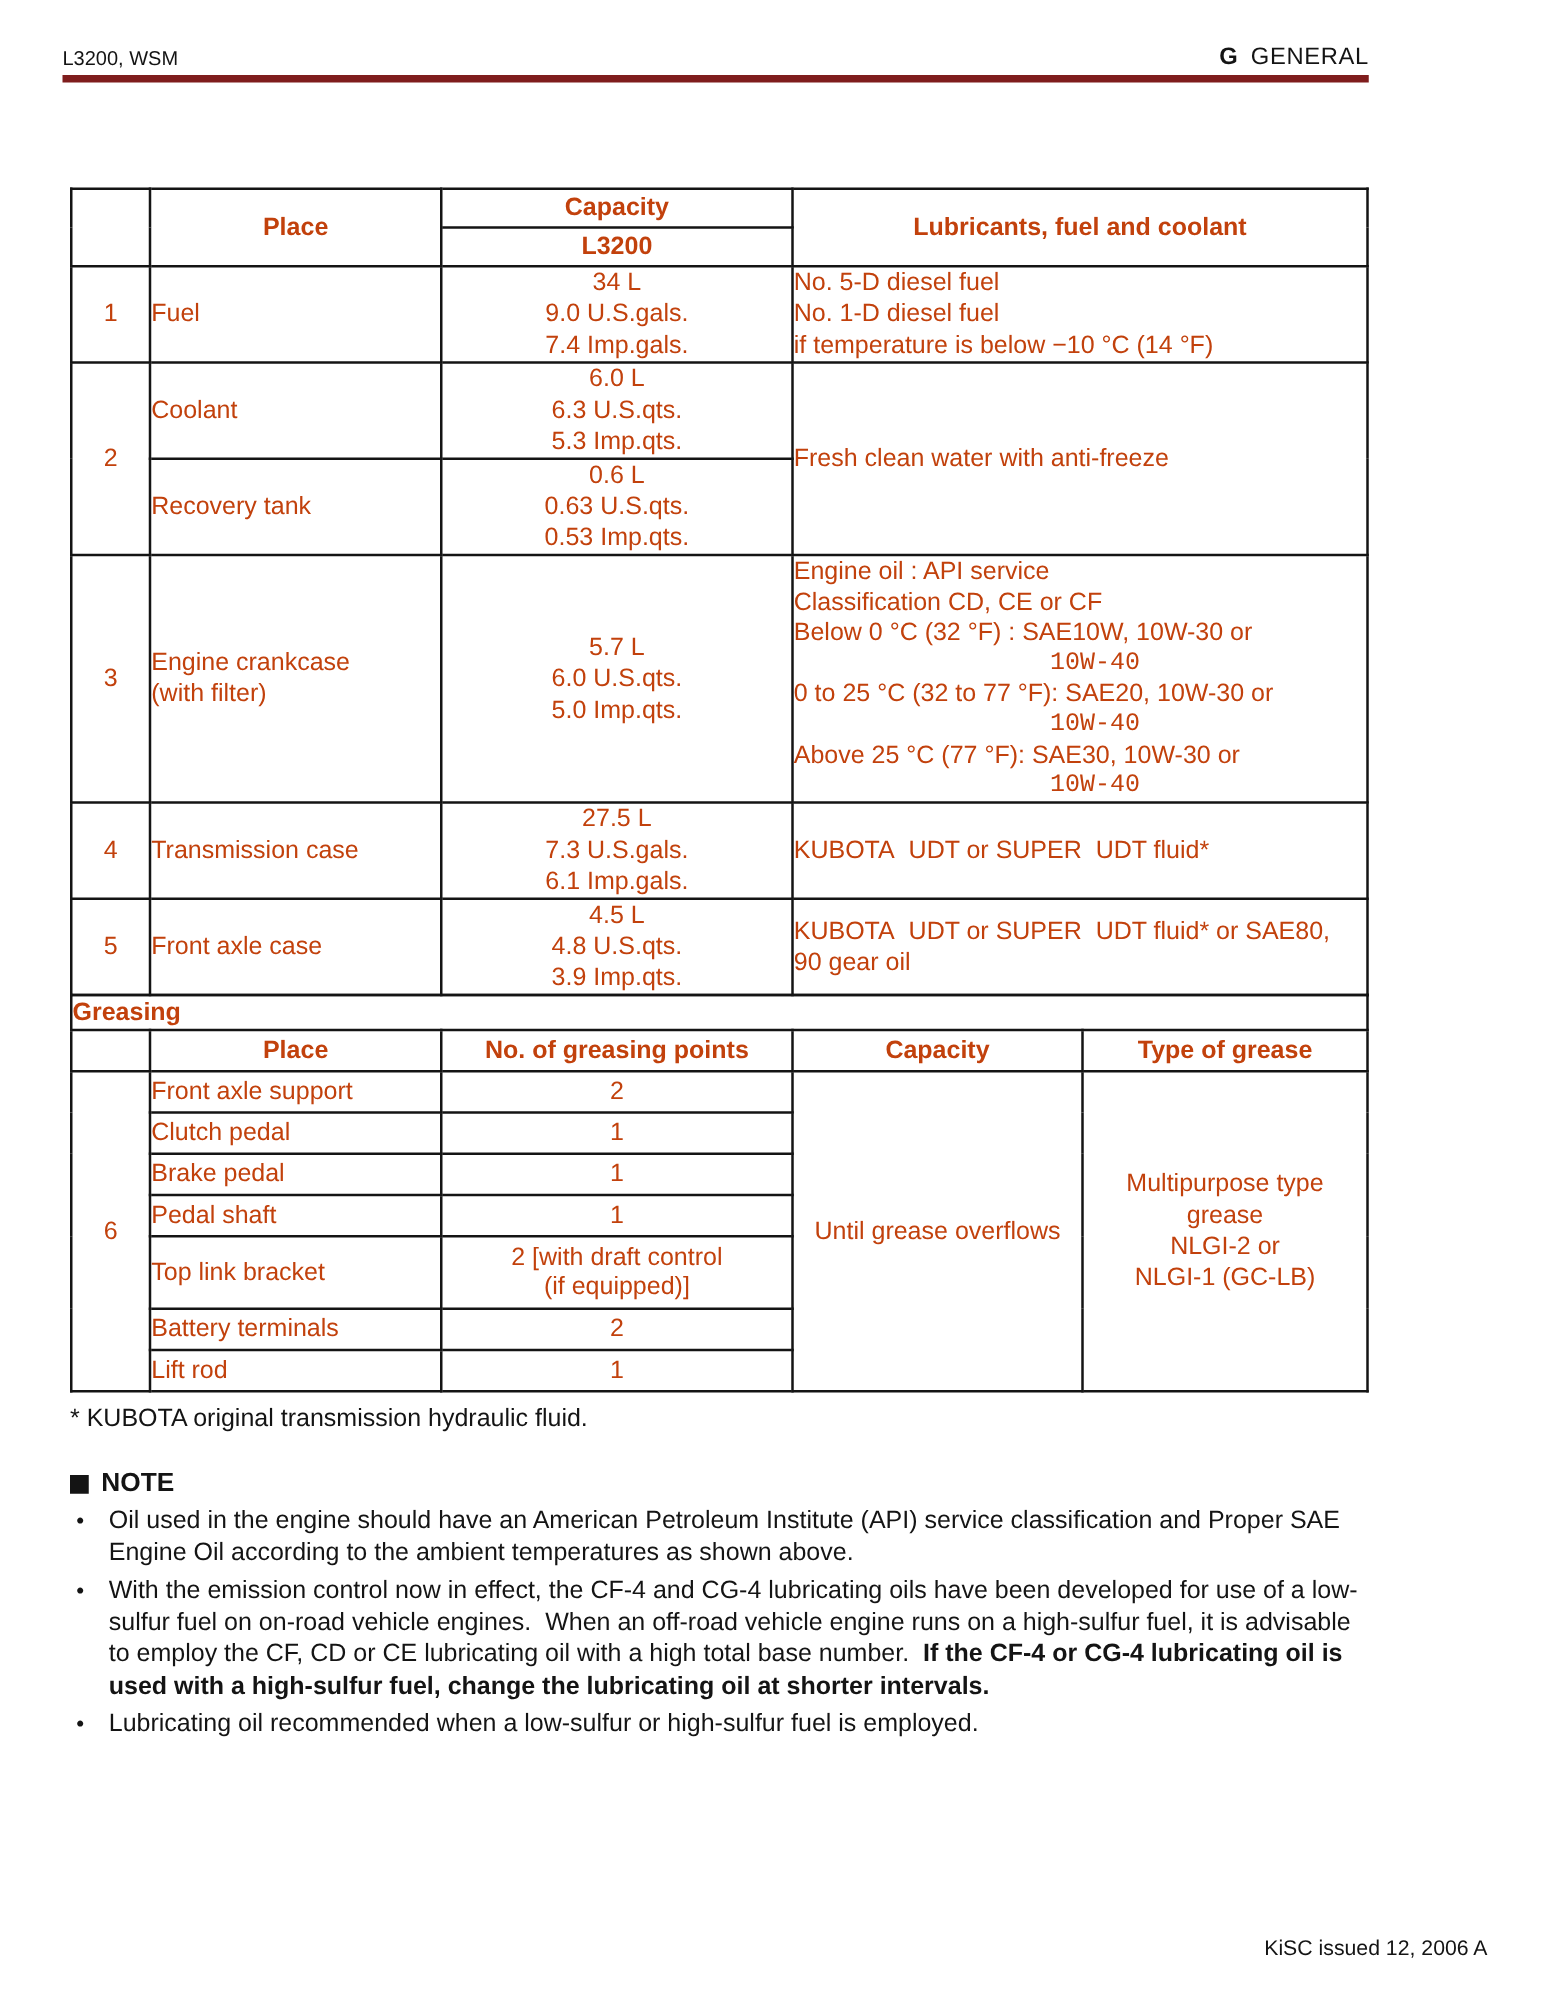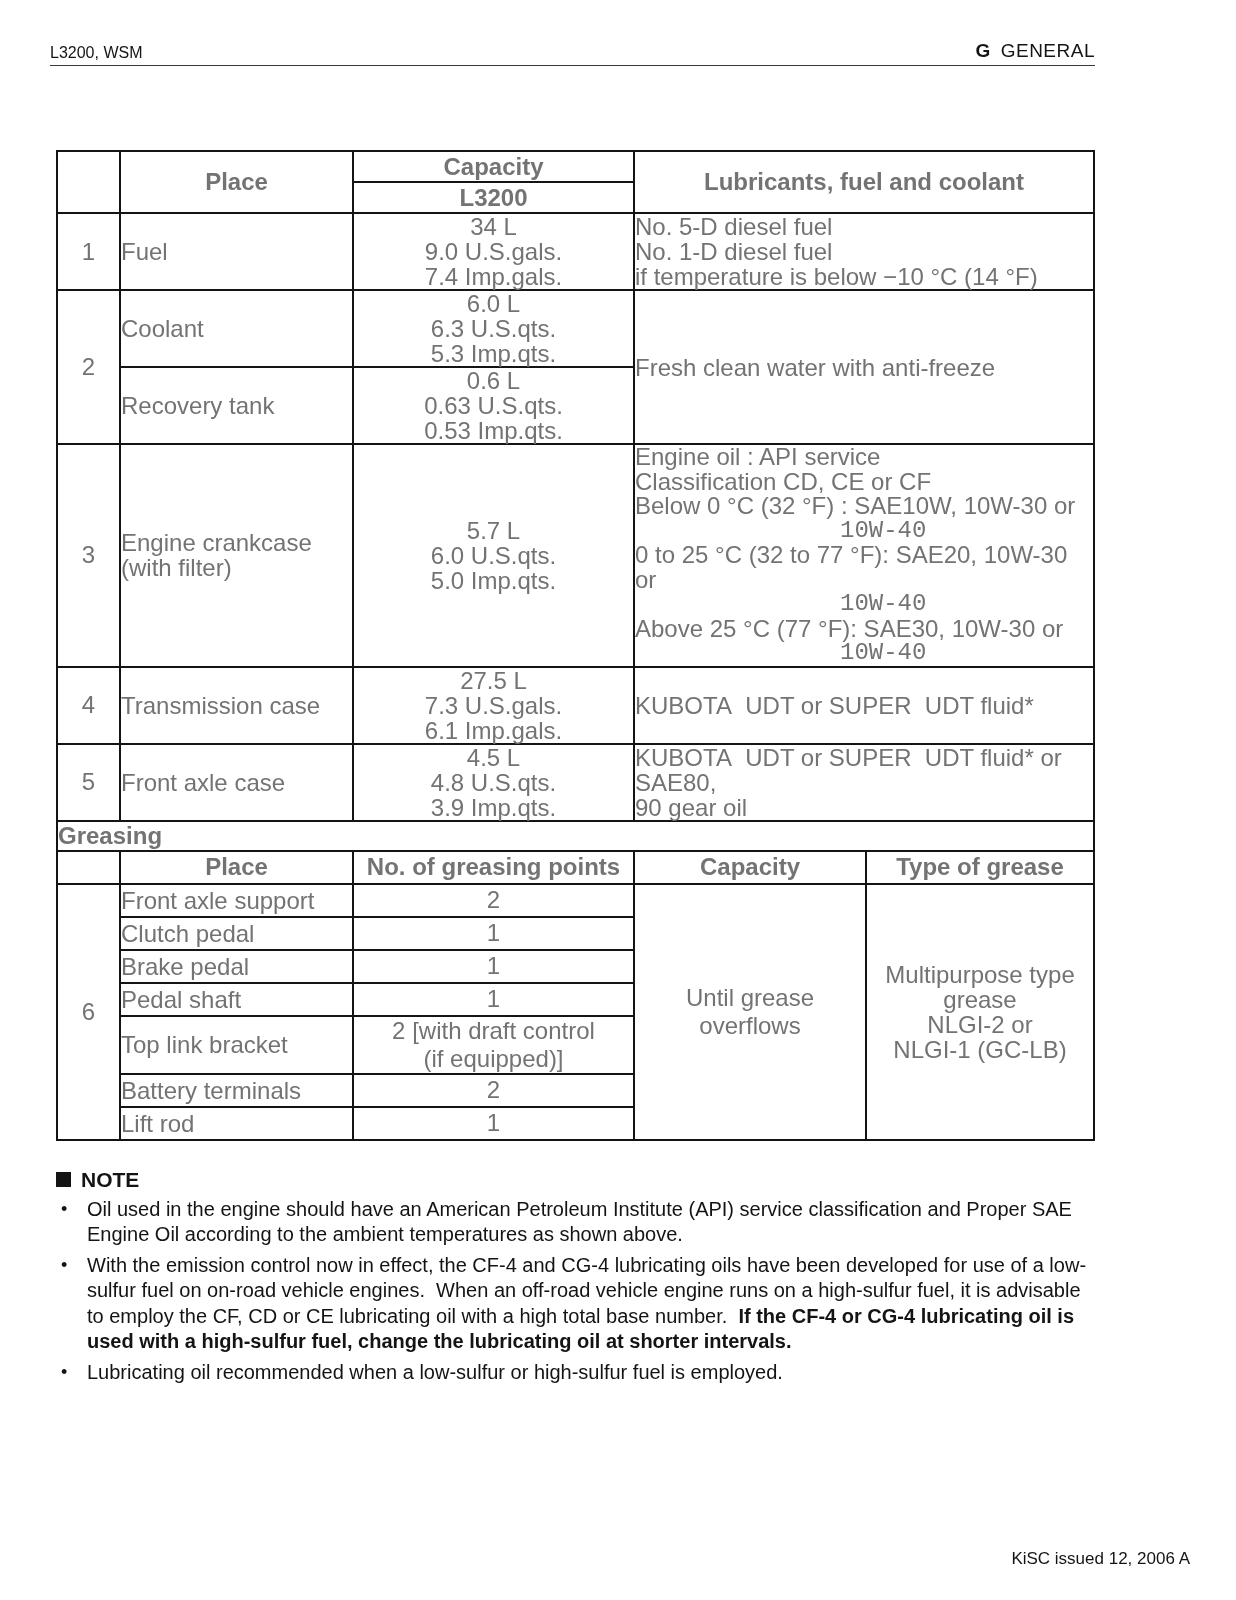--- a/index.html
+++ b/index.html
@@ -3,37 +3,37 @@
 <meta charset="utf-8">
 <style>
   html,body{margin:0;padding:0;background:#ffffff;}
   .page{
     position:relative;width:1236px;height:1600px;background:#ffffff;
     font-family:"Liberation Sans", sans-serif;color:#141414;overflow:hidden;
   }
   
   .running-header{
     position:absolute;top:42px;left:50px;width:1045px;height:24px;
-    border-bottom:1px solid #7f1d1d;
+    border-bottom:6px solid #7f1d1d;
     display:flex;justify-content:space-between;align-items:flex-end;
     padding-bottom:3px;box-sizing:border-box;
   }
   .rh-left{font-size:16px;}
   .rh-right{font-size:19px;letter-spacing:0.5px;}
   .rh-right .sec{font-weight:bold;margin-right:10px;}
   
   .section-title{
     position:absolute;top:88px;left:56px;
     font-size:34px;font-weight:bold;letter-spacing:-0.5px;word-spacing:7px;
     white-space:nowrap;
   }
   .section-title .tnum{margin-right:16px;}
   
   .content{position:absolute;top:150px;left:56px;width:1037px;}
-  table.tbl{border-collapse:collapse;table-layout:fixed;width:1037px;font-size:24px;color:#737373;}
+  table.tbl{border-collapse:collapse;table-layout:fixed;width:1037px;font-size:20px;color:#c2410c;}
   table.tbl td{border:2px solid #141414;vertical-align:middle;padding:0;}
   .c{text-align:center;}
   .b{font-weight:bold;}
   .hcell{height:29px;}
   .place{text-align:left;padding-left:10px;line-height:25px;}
   .capcol div{line-height:25px;}
   .pad3{padding-top:3px;padding-bottom:3px;}
   .lub{text-align:left;padding-left:12px;padding-right:6px;line-height:25px;}
   .lub3{vertical-align:top;padding-top:3px;line-height:24.5px;margin-left:42px;}
   .lub3 .ind{padding-left:205px;font-family:Liberation Mono, monospace;}
@@ -224,20 +224,21 @@
           <td class="place">Battery terminals</td>
           <td class="c">2</td>
         </tr>
         <tr class="grow">
           <td class="place">Lift rod</td>
           <td class="c">1</td>
         </tr>
       </tbody>
     </table>
 
+    <div class="footnote">* KUBOTA original transmission hydraulic fluid.</div>
 
     <div class="note-block">
       <div class="note-head">
         <span class="square"></span>
         <span>NOTE</span>
       </div>
       <div class="note-item">
         <span class="marker">•</span>
         <span class="ntext">Oil used in the engine should have an American Petroleum Institute (API) service classification and Proper SAE Engine Oil according to the ambient temperatures as shown above.</span>
       </div>

